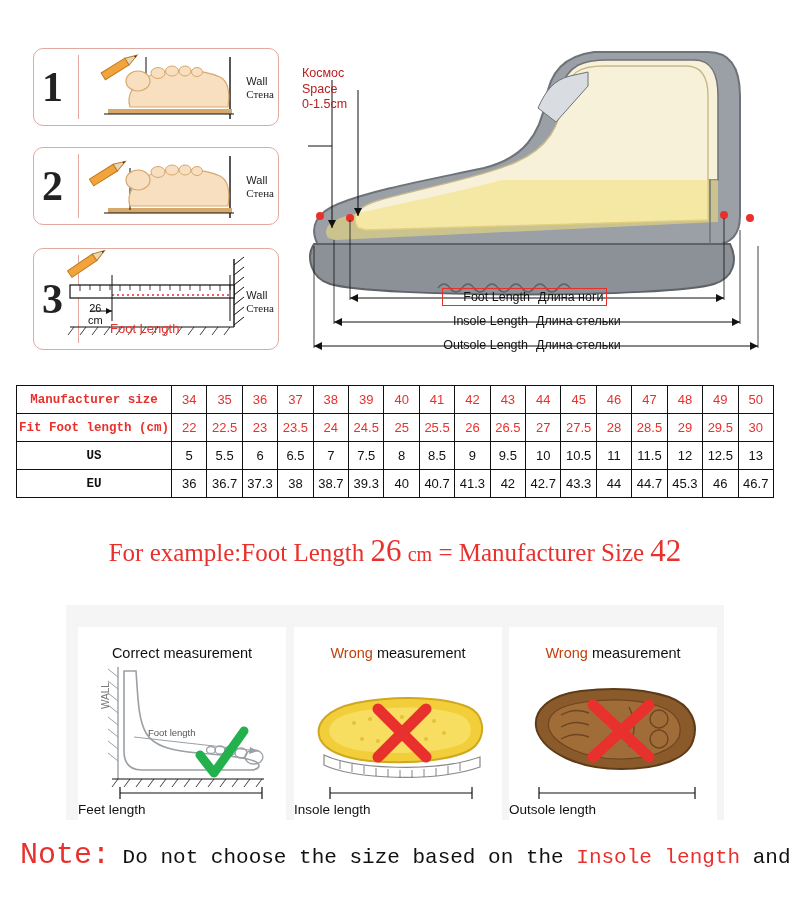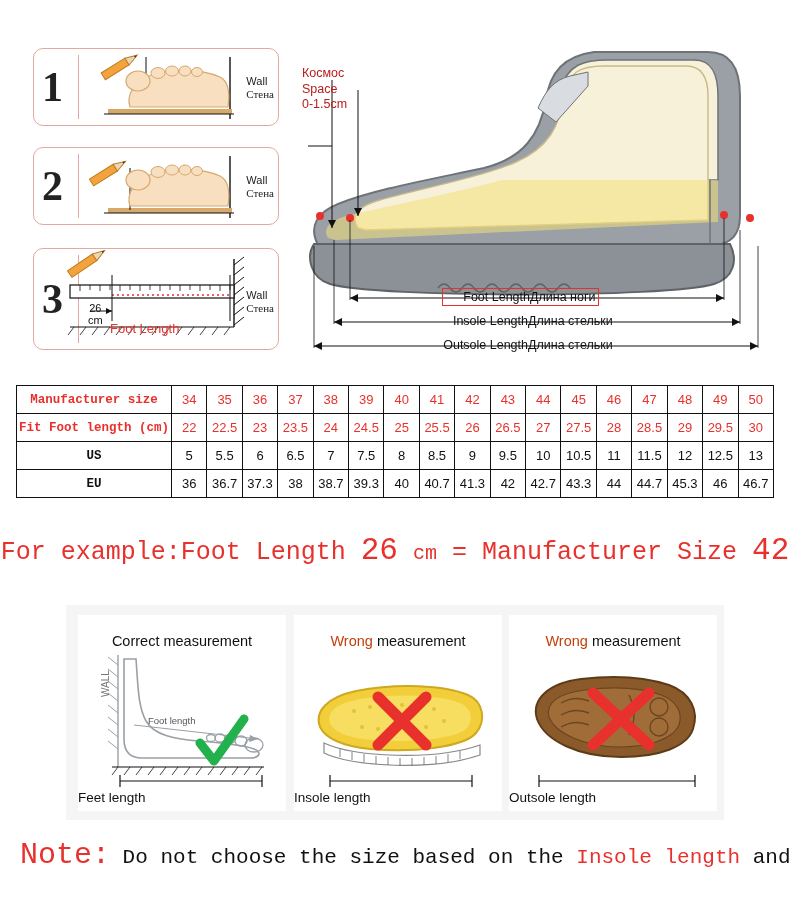--- a/index.html
+++ b/index.html
@@ -96,21 +96,21 @@
     line-height: 1.25;
     text-align: left;
   }
   .len-label {
     position: absolute;
     font-size: 12.5px;
     color: #111;
     white-space: nowrap;
   }
   .len-label .en { display: inline-block; width: 106px; text-align: right; }
-  .len-label .ru { display: inline-block; }
+  .len-label .ru { display: inline-block; margin-left: 8px; }
   .len-label.boxed {
     border: 1.4px solid #e8312c;
     padding: 1px 3px;
   }
 
   
   .table-wrap {
     position: absolute;
     left: 16px;
     top: 385px;
@@ -140,39 +140,39 @@
   table.size-table tr.r-black td.datacell { font-weight: normal; }
 
   
   .example {
     position: absolute;
     left: 0;
     top: 533px;
     width: 790px;
     text-align: center;
     color: #e8312c;
-    font-family: Liberation Mono, monospace;
+    font-family: Liberation Serif, serif;
     font-size: 25px;
     white-space: nowrap;
   }
   .example .big { font-size: 31px; }
   .example .sm { font-size: 20px; }
 
   
   .bottom-band {
     position: absolute;
     left: 66px;
     top: 605px;
     width: 658px;
     height: 215px;
     background: #f5f5f5;
   }
   .bpanel {
     position: absolute;
-    top: 10px;
+    top: 22px;
     width: 208px;
     height: 196px;
     background: #ffffff;
   }
   .bpanel.p1 { left: 12px; }
   .bpanel.p2 { left: 228px; }
   .bpanel.p3 { left: 443px; }
   .bpanel .ptitle {
     position: absolute;
     top: 18px;

